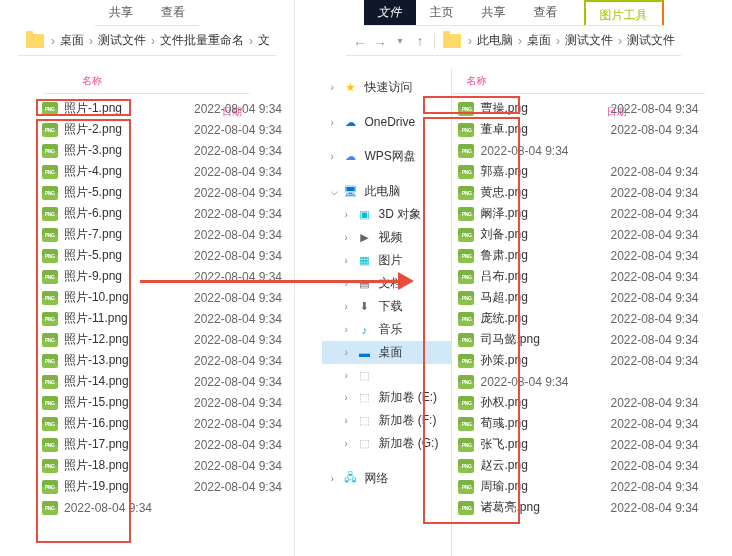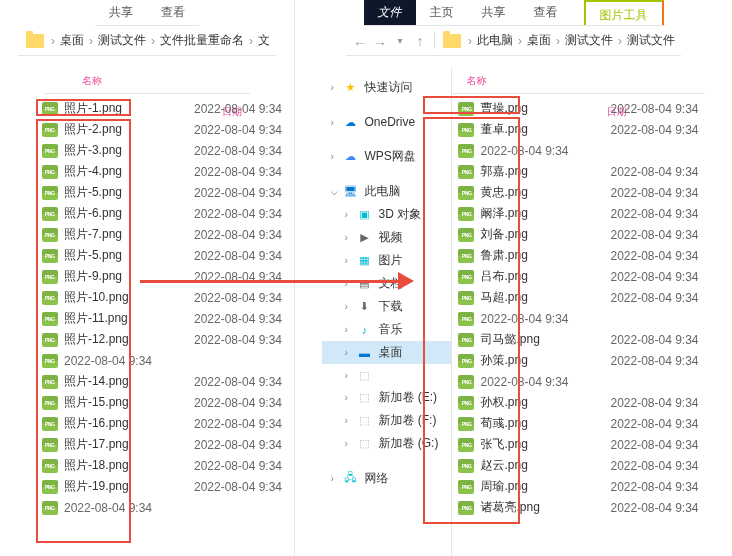--- a/index.html
+++ b/index.html
@@ -156,20 +156,21 @@
           <span class="file-name">照片-11.png</span>
           <span class="file-date">2022-08-04 9:34</span>
         </div>
         <div class="file-row">
           <span class="png-icon"></span>
           <span class="file-name">照片-12.png</span>
           <span class="file-date">2022-08-04 9:34</span>
         </div>
         <div class="file-row">
           <span class="png-icon"></span>
+          <span class="file-name">照片-13.png</span>
           <span class="file-date">2022-08-04 9:34</span>
         </div>
         <div class="file-row">
           <span class="png-icon"></span>
           <span class="file-name">照片-14.png</span>
           <span class="file-date">2022-08-04 9:34</span>
         </div>
         <div class="file-row">
           <span class="png-icon"></span>
           <span class="file-name">照片-15.png</span>
@@ -374,20 +375,21 @@
               <span class="file-name">吕布.png</span>
               <span class="file-date">2022-08-04 9:34</span>
             </div>
             <div class="file-row">
               <span class="png-icon"></span>
               <span class="file-name">马超.png</span>
               <span class="file-date">2022-08-04 9:34</span>
             </div>
             <div class="file-row">
               <span class="png-icon"></span>
+              <span class="file-name">庞统.png</span>
               <span class="file-date">2022-08-04 9:34</span>
             </div>
             <div class="file-row">
               <span class="png-icon"></span>
               <span class="file-name">司马懿.png</span>
               <span class="file-date">2022-08-04 9:34</span>
             </div>
             <div class="file-row">
               <span class="png-icon"></span>
               <span class="file-name">孙策.png</span>

